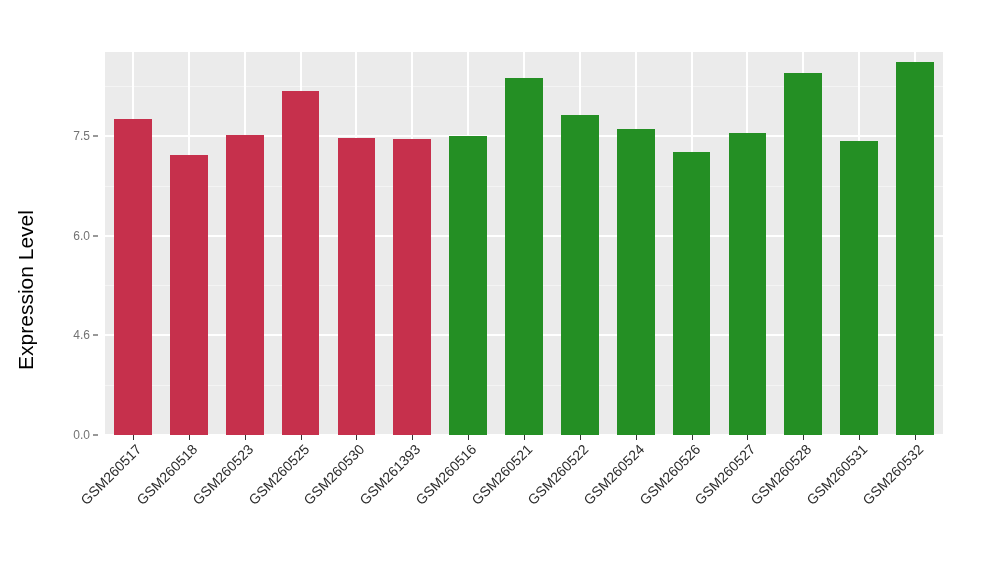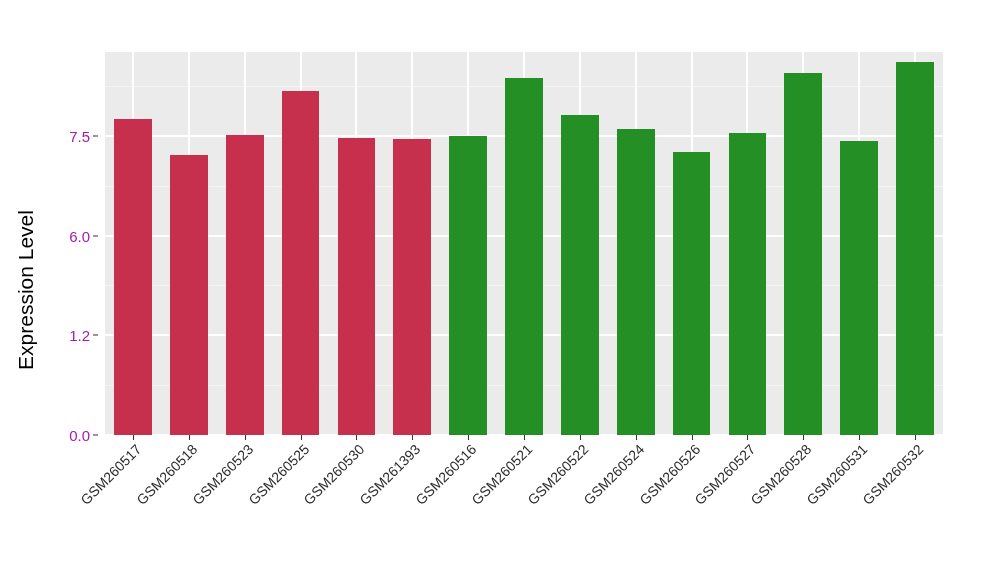--- a/index.html
+++ b/index.html
@@ -44,22 +44,22 @@
     position: absolute;
     left: 52px;
     top: 52px;
     width: 46px;
     height: 383px;
   }
   .y-tick-label {
     position: absolute;
     right: 8px;
     transform: translateY(-50%);
-    font-size: 15px;
-    color: #a21caf;
+    font-size: 12px;
+    color: #737373;
     white-space: nowrap;
     text-align: right;
   }
   .y-tick-mark {
     position: absolute;
     right: 0px;
     width: 5px;
     height: 1px;
     background: #333333;
     transform: translateY(-50%);
@@ -134,21 +134,21 @@
 
 <div id="chart-root">
 
   <div id="y-axis-title">
     <span>Expression Level</span>
   </div>
 
   <div id="y-tick-labels">
       <div class="y-tick-label" style="top: 383px; margin-left: 28px;">0.0</div>
       <div class="y-tick-mark" style="top: 383px;"></div>
-      <div class="y-tick-label" style="top: 283.26px;">1.2</div>
+      <div class="y-tick-label" style="top: 283.26px;">4.6</div>
       <div class="y-tick-mark" style="top: 283.26px;"></div>
       <div class="y-tick-label" style="top: 183.521px;">6.0</div>
       <div class="y-tick-mark" style="top: 183.521px;"></div>
       <div class="y-tick-label" style="top: 83.7812px;">7.5</div>
       <div class="y-tick-mark" style="top: 83.7812px;"></div>
     </div>
 
   <div id="panel">
       <div class="grid-line-h grid-minor-h" style="top: 333.13px;"></div>
       <div class="grid-line-h grid-minor-h" style="top: 233.391px;"></div>

